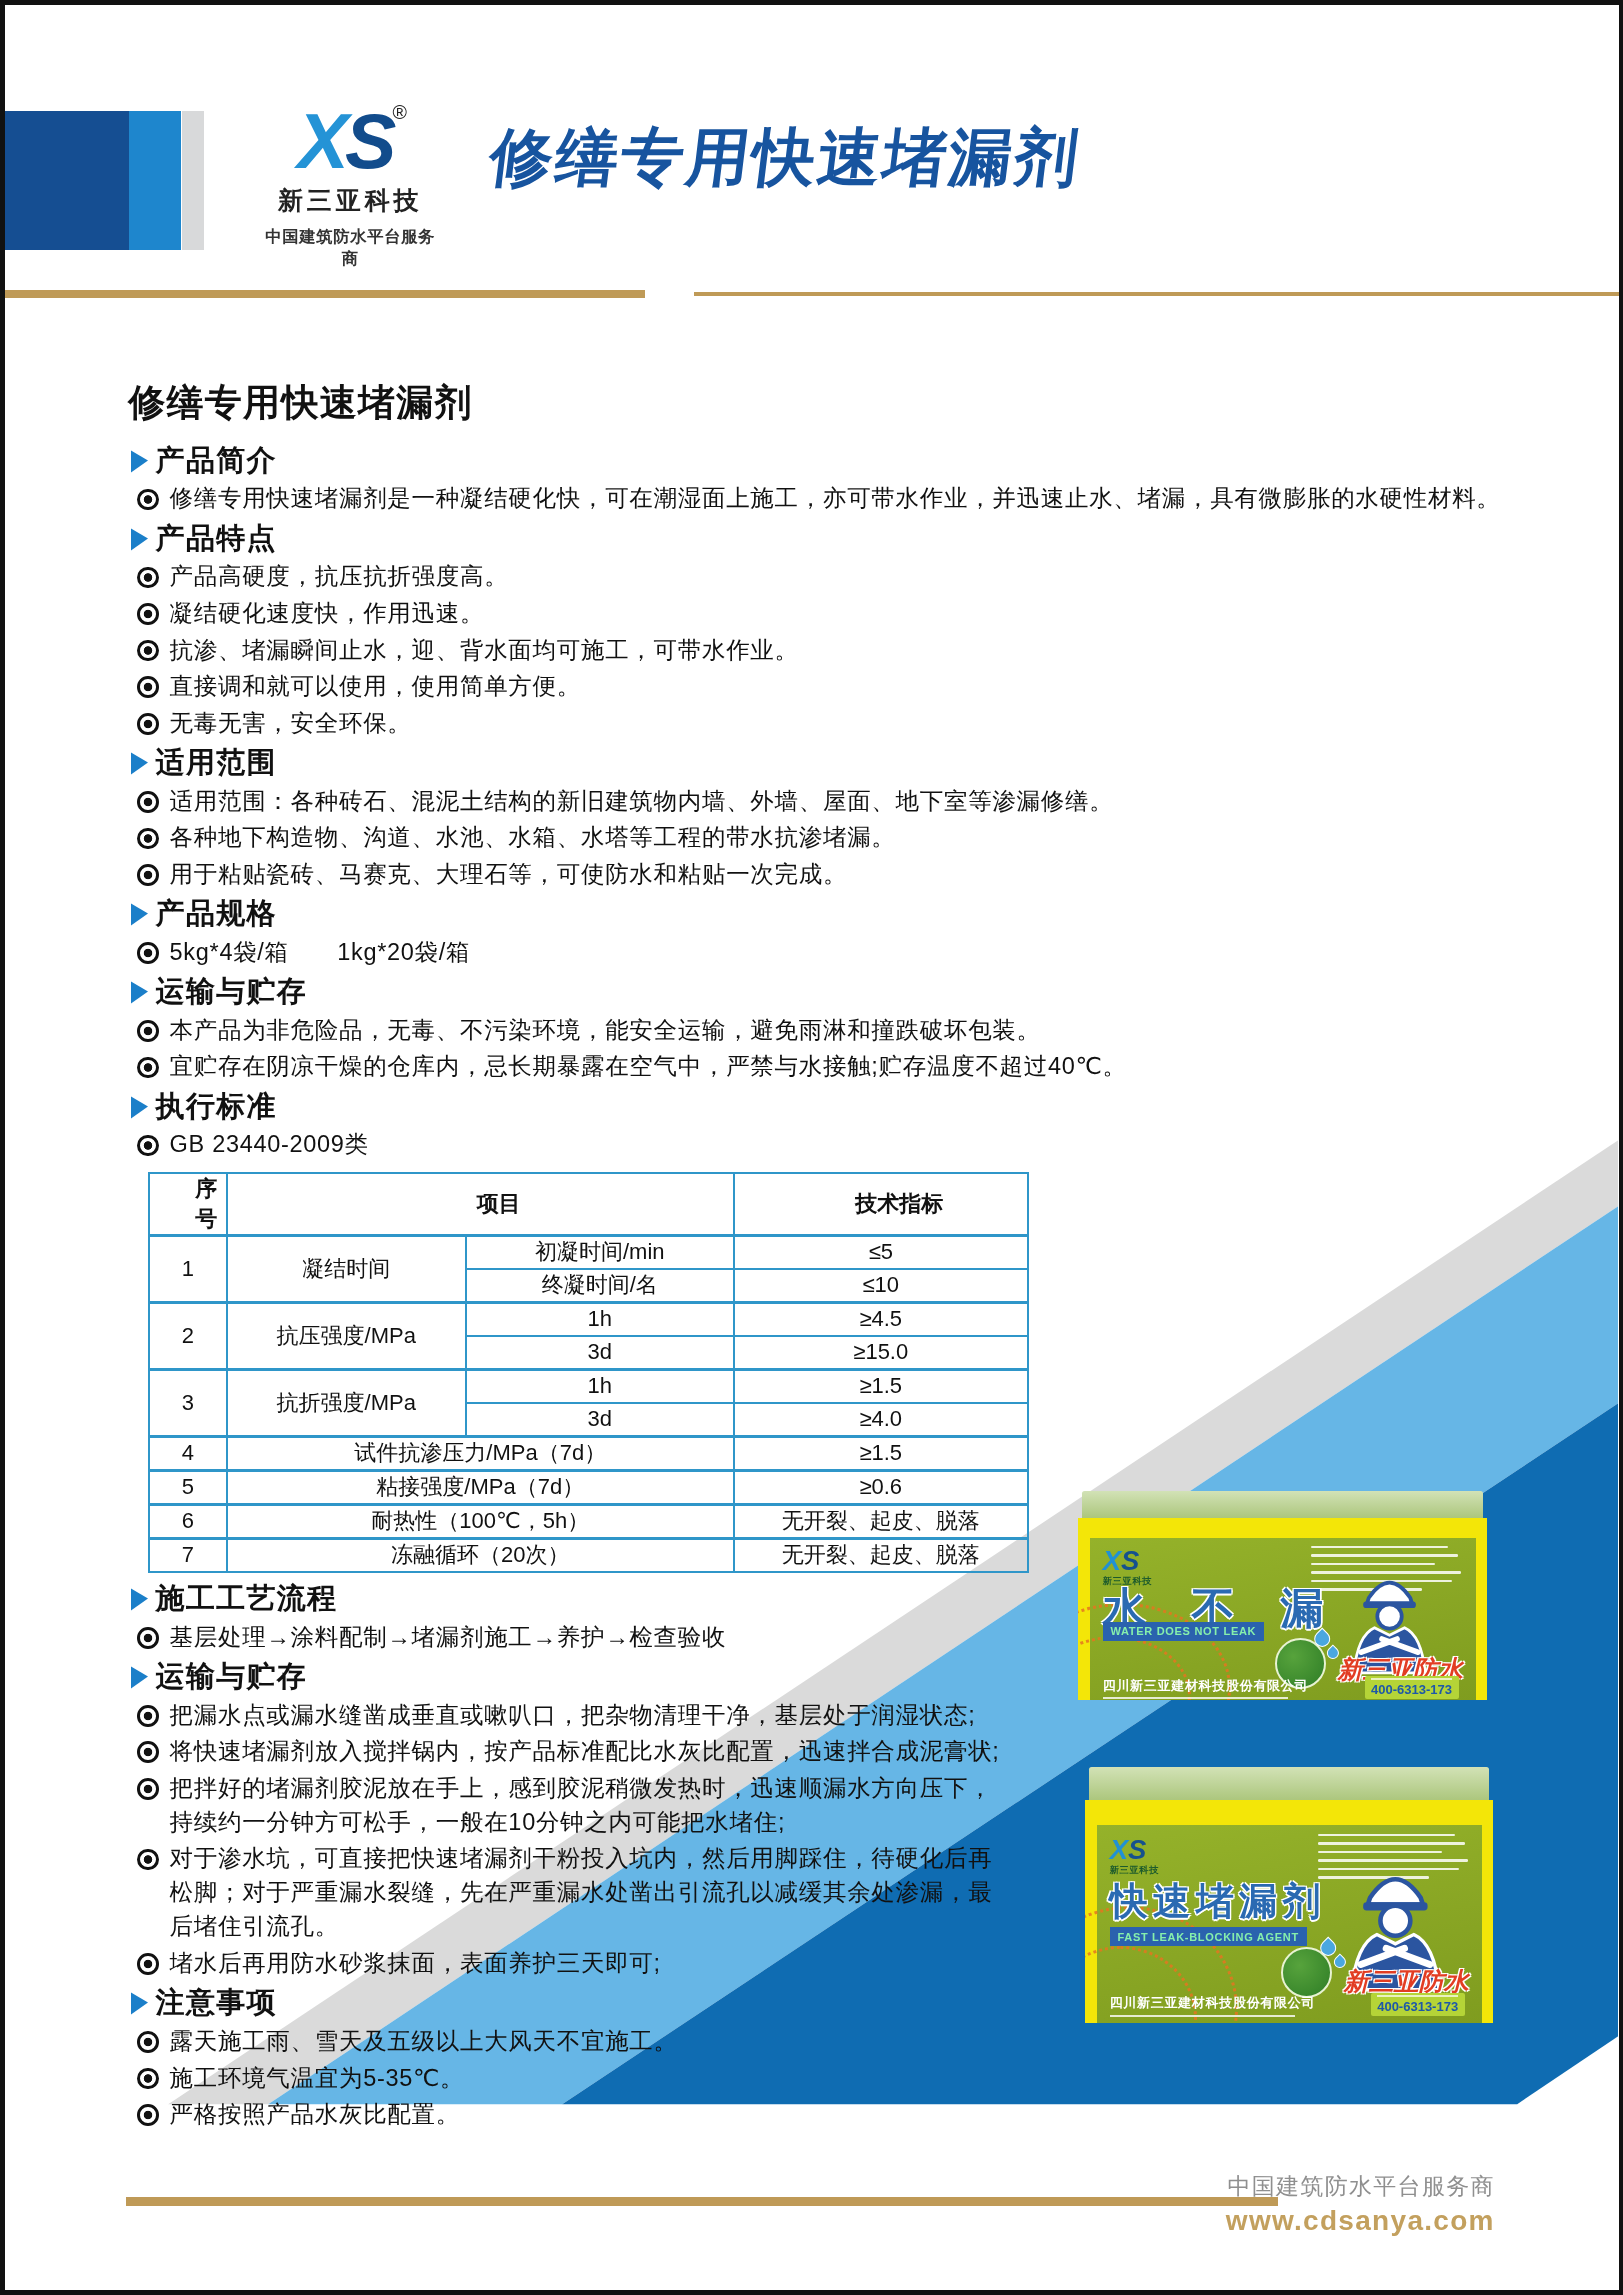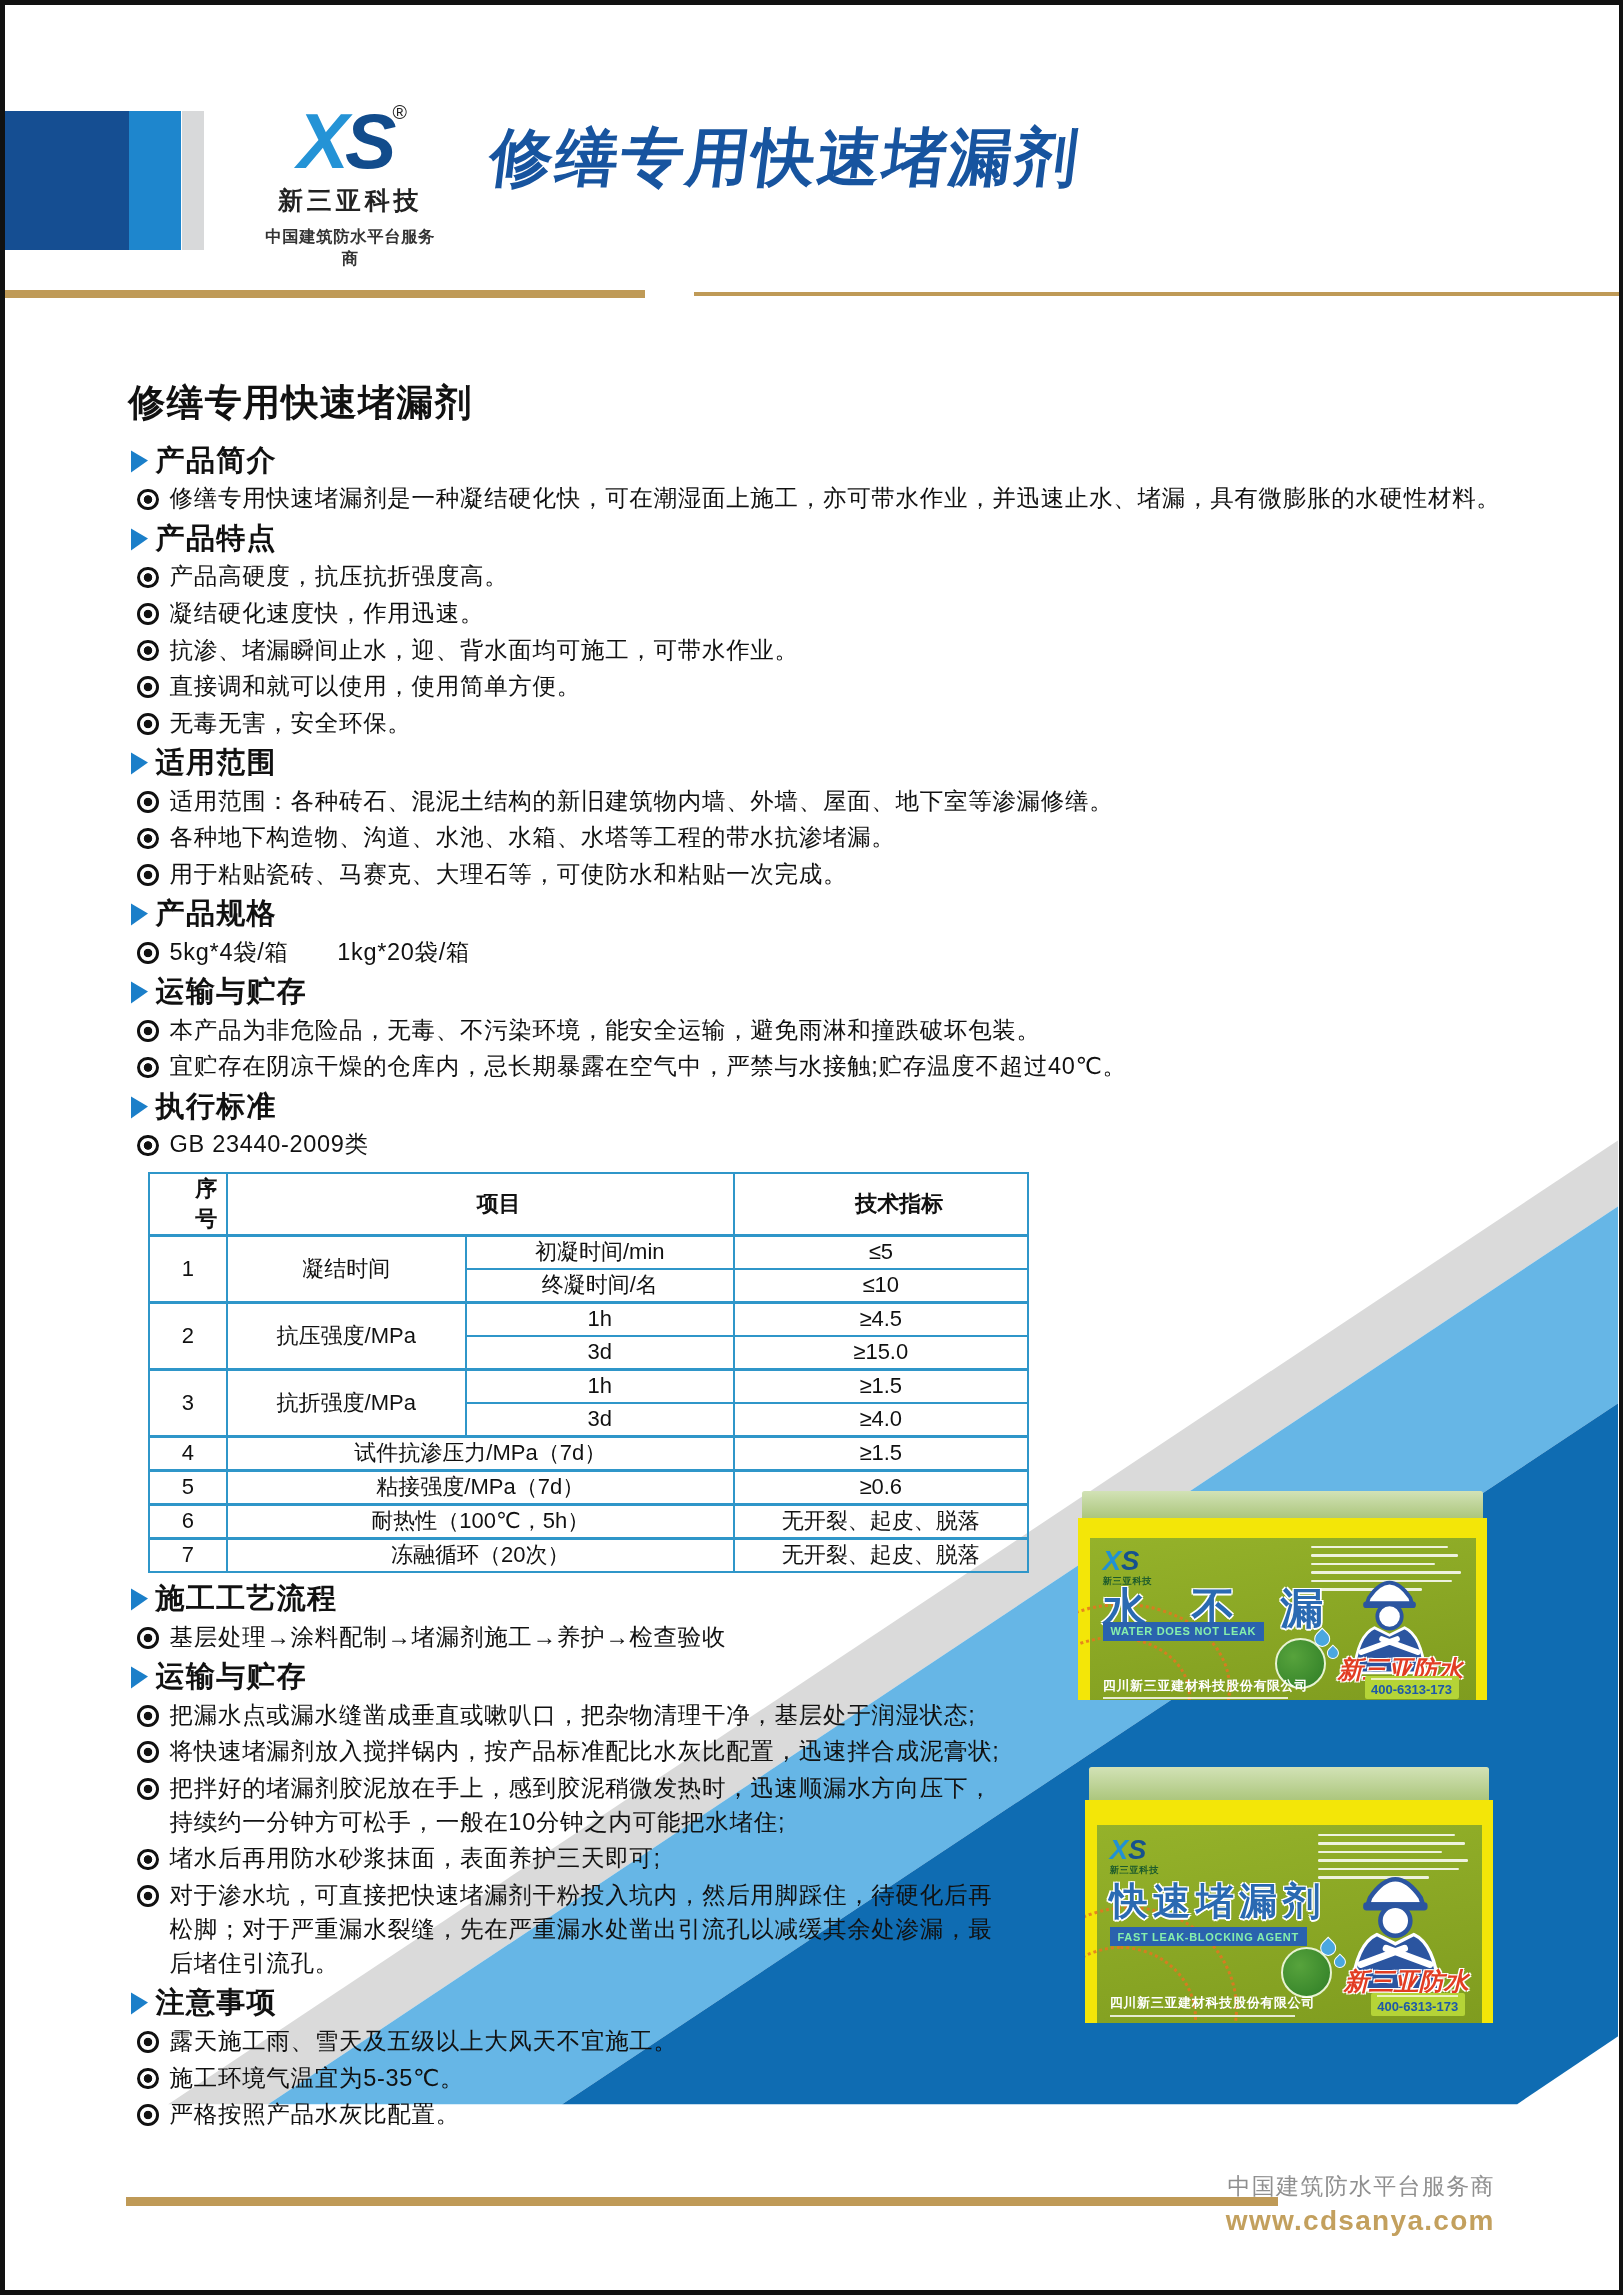--- a/index.html
+++ b/index.html
@@ -331,26 +331,26 @@
     <span class="txt">将快速堵漏剂放入搅拌锅内，按产品标准配比水灰比配置，迅速拌合成泥膏状;</span>
   </div>
 
   <div class="bullet">
     <span class="mark"></span>
     <span class="txt">把拌好的堵漏剂胶泥放在手上，感到胶泥稍微发热时，迅速顺漏水方向压下，持续约一分钟方可松手，一般在10分钟之内可能把水堵住;</span>
   </div>
 
   <div class="bullet">
     <span class="mark"></span>
+    <span class="txt">对于渗水坑，可直接把快速堵漏剂干粉投入坑内，然后用脚踩住，待硬化后再松脚；对于严重漏水裂缝，先在严重漏水处凿出引流孔以减缓其余处渗漏，最后堵住引流孔。</span>
+  </div>
+
+  <div class="bullet">
+    <span class="mark"></span>
     <span class="txt">堵水后再用防水砂浆抹面，表面养护三天即可;</span>
-  </div>
-
-  <div class="bullet">
-    <span class="mark"></span>
-    <span class="txt">对于渗水坑，可直接把快速堵漏剂干粉投入坑内，然后用脚踩住，待硬化后再松脚；对于严重漏水裂缝，先在严重漏水处凿出引流孔以减缓其余处渗漏，最后堵住引流孔。</span>
   </div>
 </div>
   </div>
 
   <div class="section">
     <div class="sec-h">
       <span class="arrow"></span>
       <span class="t">注意事项</span>
     </div>
     <div class="blist">

